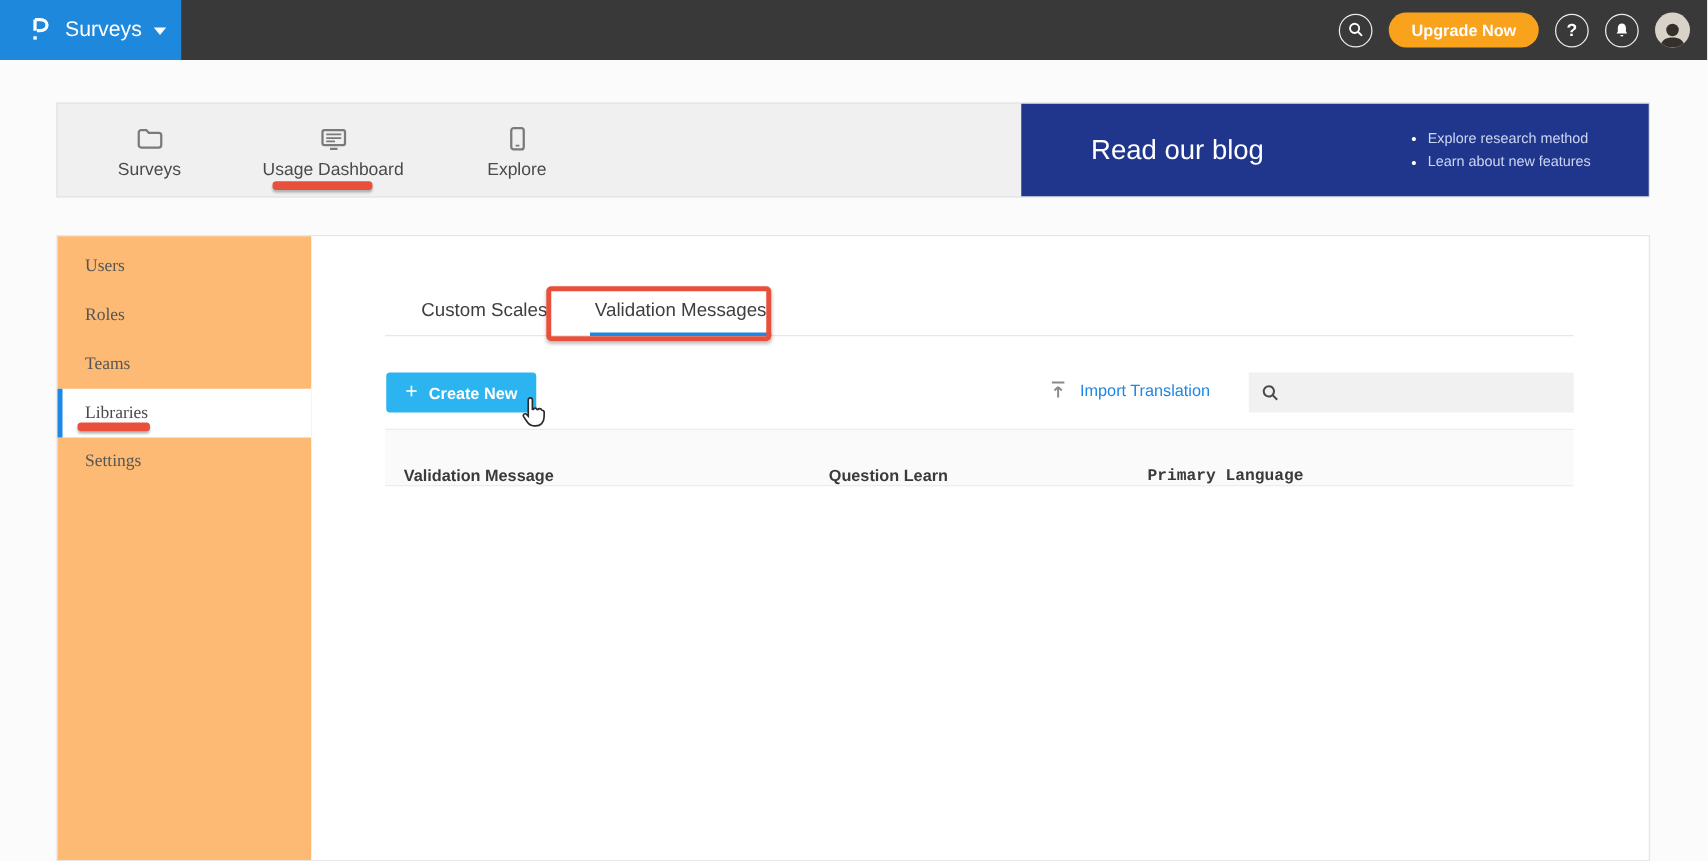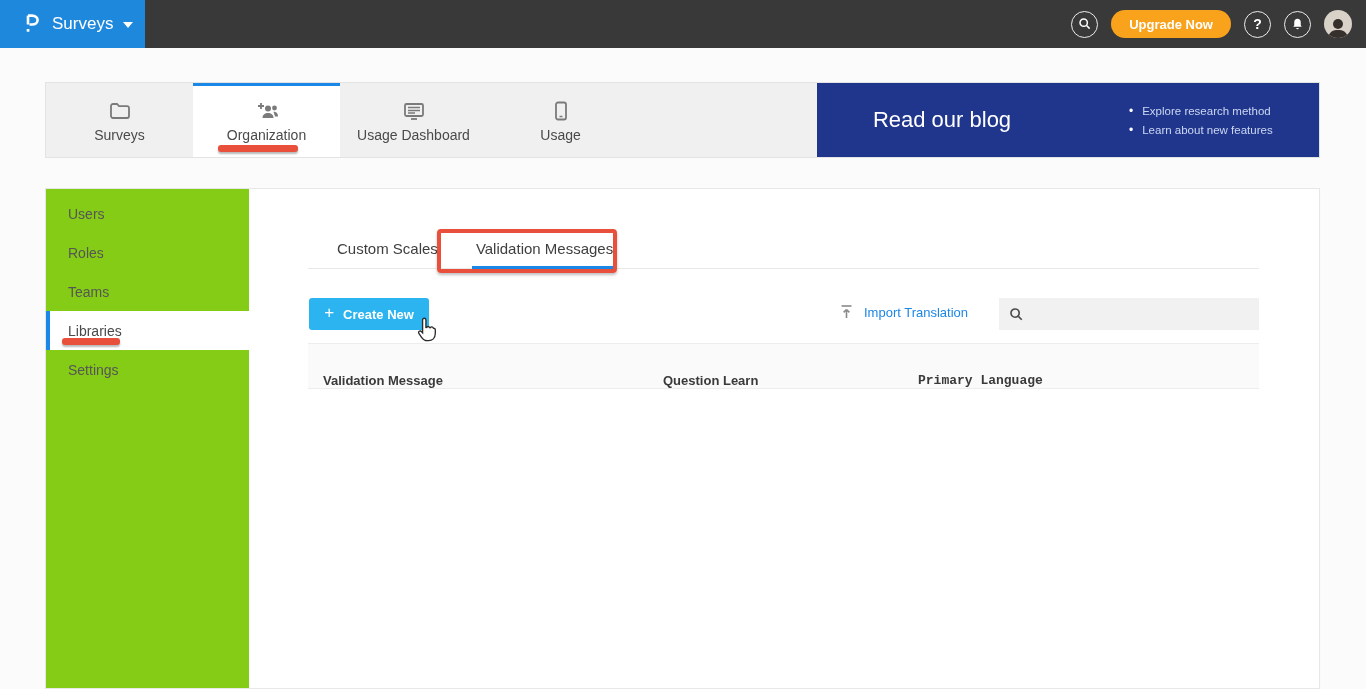--- a/index.html
+++ b/index.html
@@ -24,21 +24,21 @@
   .nav-tab .nicon { height:22px; display:flex; align-items:center; }
   .nav-tab .nlabel { margin-top:5px; font-size:14px; color:#4a4a4a; }
   .blog-panel { margin-left:auto; width:502px; height:100%; background:#20368c; display:flex; align-items:center; }
   .blog-title { width:250px; text-align:center; color:#ffffff; font-size:22px; cursor:pointer; }
   .blog-bullets { margin-left:62px; list-style:none; }
   .blog-bullets li { color:#ccd7f3; font-size:11.5px; margin:5px 0; display:flex; align-items:center; }
   .blog-bullets li::before { content:"•"; color:#ffffff; margin-right:9px; font-size:12px; }
 
   
   .main-card { position:absolute; left:45px; top:188px; width:1275px; height:501px; background:#ffffff; border:1px solid #e7e7e7; box-shadow:0 1px 2px rgba(0,0,0,0.03); }
-  .side { position:absolute; left:0; top:0; width:203px; height:100%; background:#84cc16; padding-top:5px; }
+  .side { position:absolute; left:0; top:0; width:203px; height:100%; background:#fdba74; padding-top:5px;font-family:Liberation Serif, serif; }
   .side-item { height:39px; display:flex; align-items:center; padding-left:18px; font-size:14px; color:#565656; cursor:pointer; border-left:4px solid transparent; }
   .side-item.active { background:#ffffff; border-left:4px solid #1b87e6; color:#4a4a4a; }
 
   .content { position:absolute; left:262px; top:0; width:951px; height:100%; }
   .tabs-row { position:absolute; top:42px; left:0; width:100%; height:38px; border-bottom:1px solid #e8e8e8; display:flex; padding-left:25px; }
   .ctab { font-size:15px; color:#3f3f3f; margin-right:30px; padding:9px 4px 0; height:38px; cursor:pointer; border-bottom:3px solid transparent; }
   .ctab.active { border-bottom:3px solid #1b87e6; }
 
   .toolbar { position:absolute; top:109px; left:0; width:100%; height:33px; }
   .btn-create { position:absolute; left:1px; top:0; width:120px; height:32px; background:#2bb4f0; border:none; border-radius:3px; color:#fff; font-size:13px; font-weight:bold; font-family:"Liberation Sans", sans-serif; display:flex; align-items:center; justify-content:center; gap:9px; cursor:pointer; }
@@ -104,50 +104,38 @@
 
   <div class="nav-card">
     <div class="nav-tab">
       <span class="nicon">
         <svg width="22" height="18" viewBox="0 0 22 18">
             <path d="M2 4 C2 2.9 2.9 2 4 2 L8 2 L10 4.2 L18 4.2 C19.1 4.2 20 5.1 20 6.2 L20 14 C20 15.1 19.1 16 18 16 L4 16 C2.9 16 2 15.1 2 14 Z" fill="none" stroke="#7a7a7a" stroke-width="1.8"></path>
           </svg>
       </span>
       <span class="nlabel">Surveys</span>
     </div>
-    <div class="nav-tab active">
-      <span class="nicon">
-        <svg width="26" height="18" viewBox="0 0 26 18">
-            <path d="M4 4 L10 4 M7 1 L7 7" stroke="#7a7a7a" stroke-width="1.8" fill="none"></path>
-            <circle cx="14" cy="6.5" r="3" fill="#7a7a7a"></circle>
-            <path d="M8.5 16 C8.5 12.5 11 11 14 11 C17 11 19.5 12.5 19.5 16 Z" fill="#7a7a7a"></path>
-            <circle cx="20.5" cy="6" r="2.4" fill="#7a7a7a"></circle>
-            <path d="M19.5 9.7 C21.8 9.7 24 11 24 14.5 L21 14.5" fill="#7a7a7a"></path>
-          </svg>
-      </span>
-      <span class="nlabel">Organization</span>
-    </div>
     <div class="nav-tab">
       <span class="nicon">
         <svg width="22" height="19" viewBox="0 0 22 19">
             <rect x="2" y="2" width="18" height="12" rx="1.5" fill="none" stroke="#7a7a7a" stroke-width="1.8"></rect>
             <path d="M5 5.5 L17 5.5 M5 8.5 L17 8.5 M5 11 L12 11" stroke="#7a7a7a" stroke-width="1.4"></path>
             <path d="M8 17 L14 17" stroke="#7a7a7a" stroke-width="1.8"></path>
           </svg>
       </span>
       <span class="nlabel">Usage Dashboard</span>
     </div>
     <div class="nav-tab">
       <span class="nicon">
         <svg width="14" height="20" viewBox="0 0 14 20">
             <rect x="2" y="1.5" width="10" height="17" rx="2" fill="none" stroke="#7a7a7a" stroke-width="1.8"></rect>
             <path d="M5.5 15.5 L8.5 15.5" stroke="#7a7a7a" stroke-width="1.5"></path>
           </svg>
       </span>
-      <span class="nlabel">Usage</span>
+      <span class="nlabel">Explore</span>
     </div>
     <div class="blog-panel">
       <div class="blog-title">Read our blog</div>
       <ul class="blog-bullets">
         <li>Explore research method</li>
         <li>Learn about new features</li>
       </ul>
     </div>
   </div>
 

